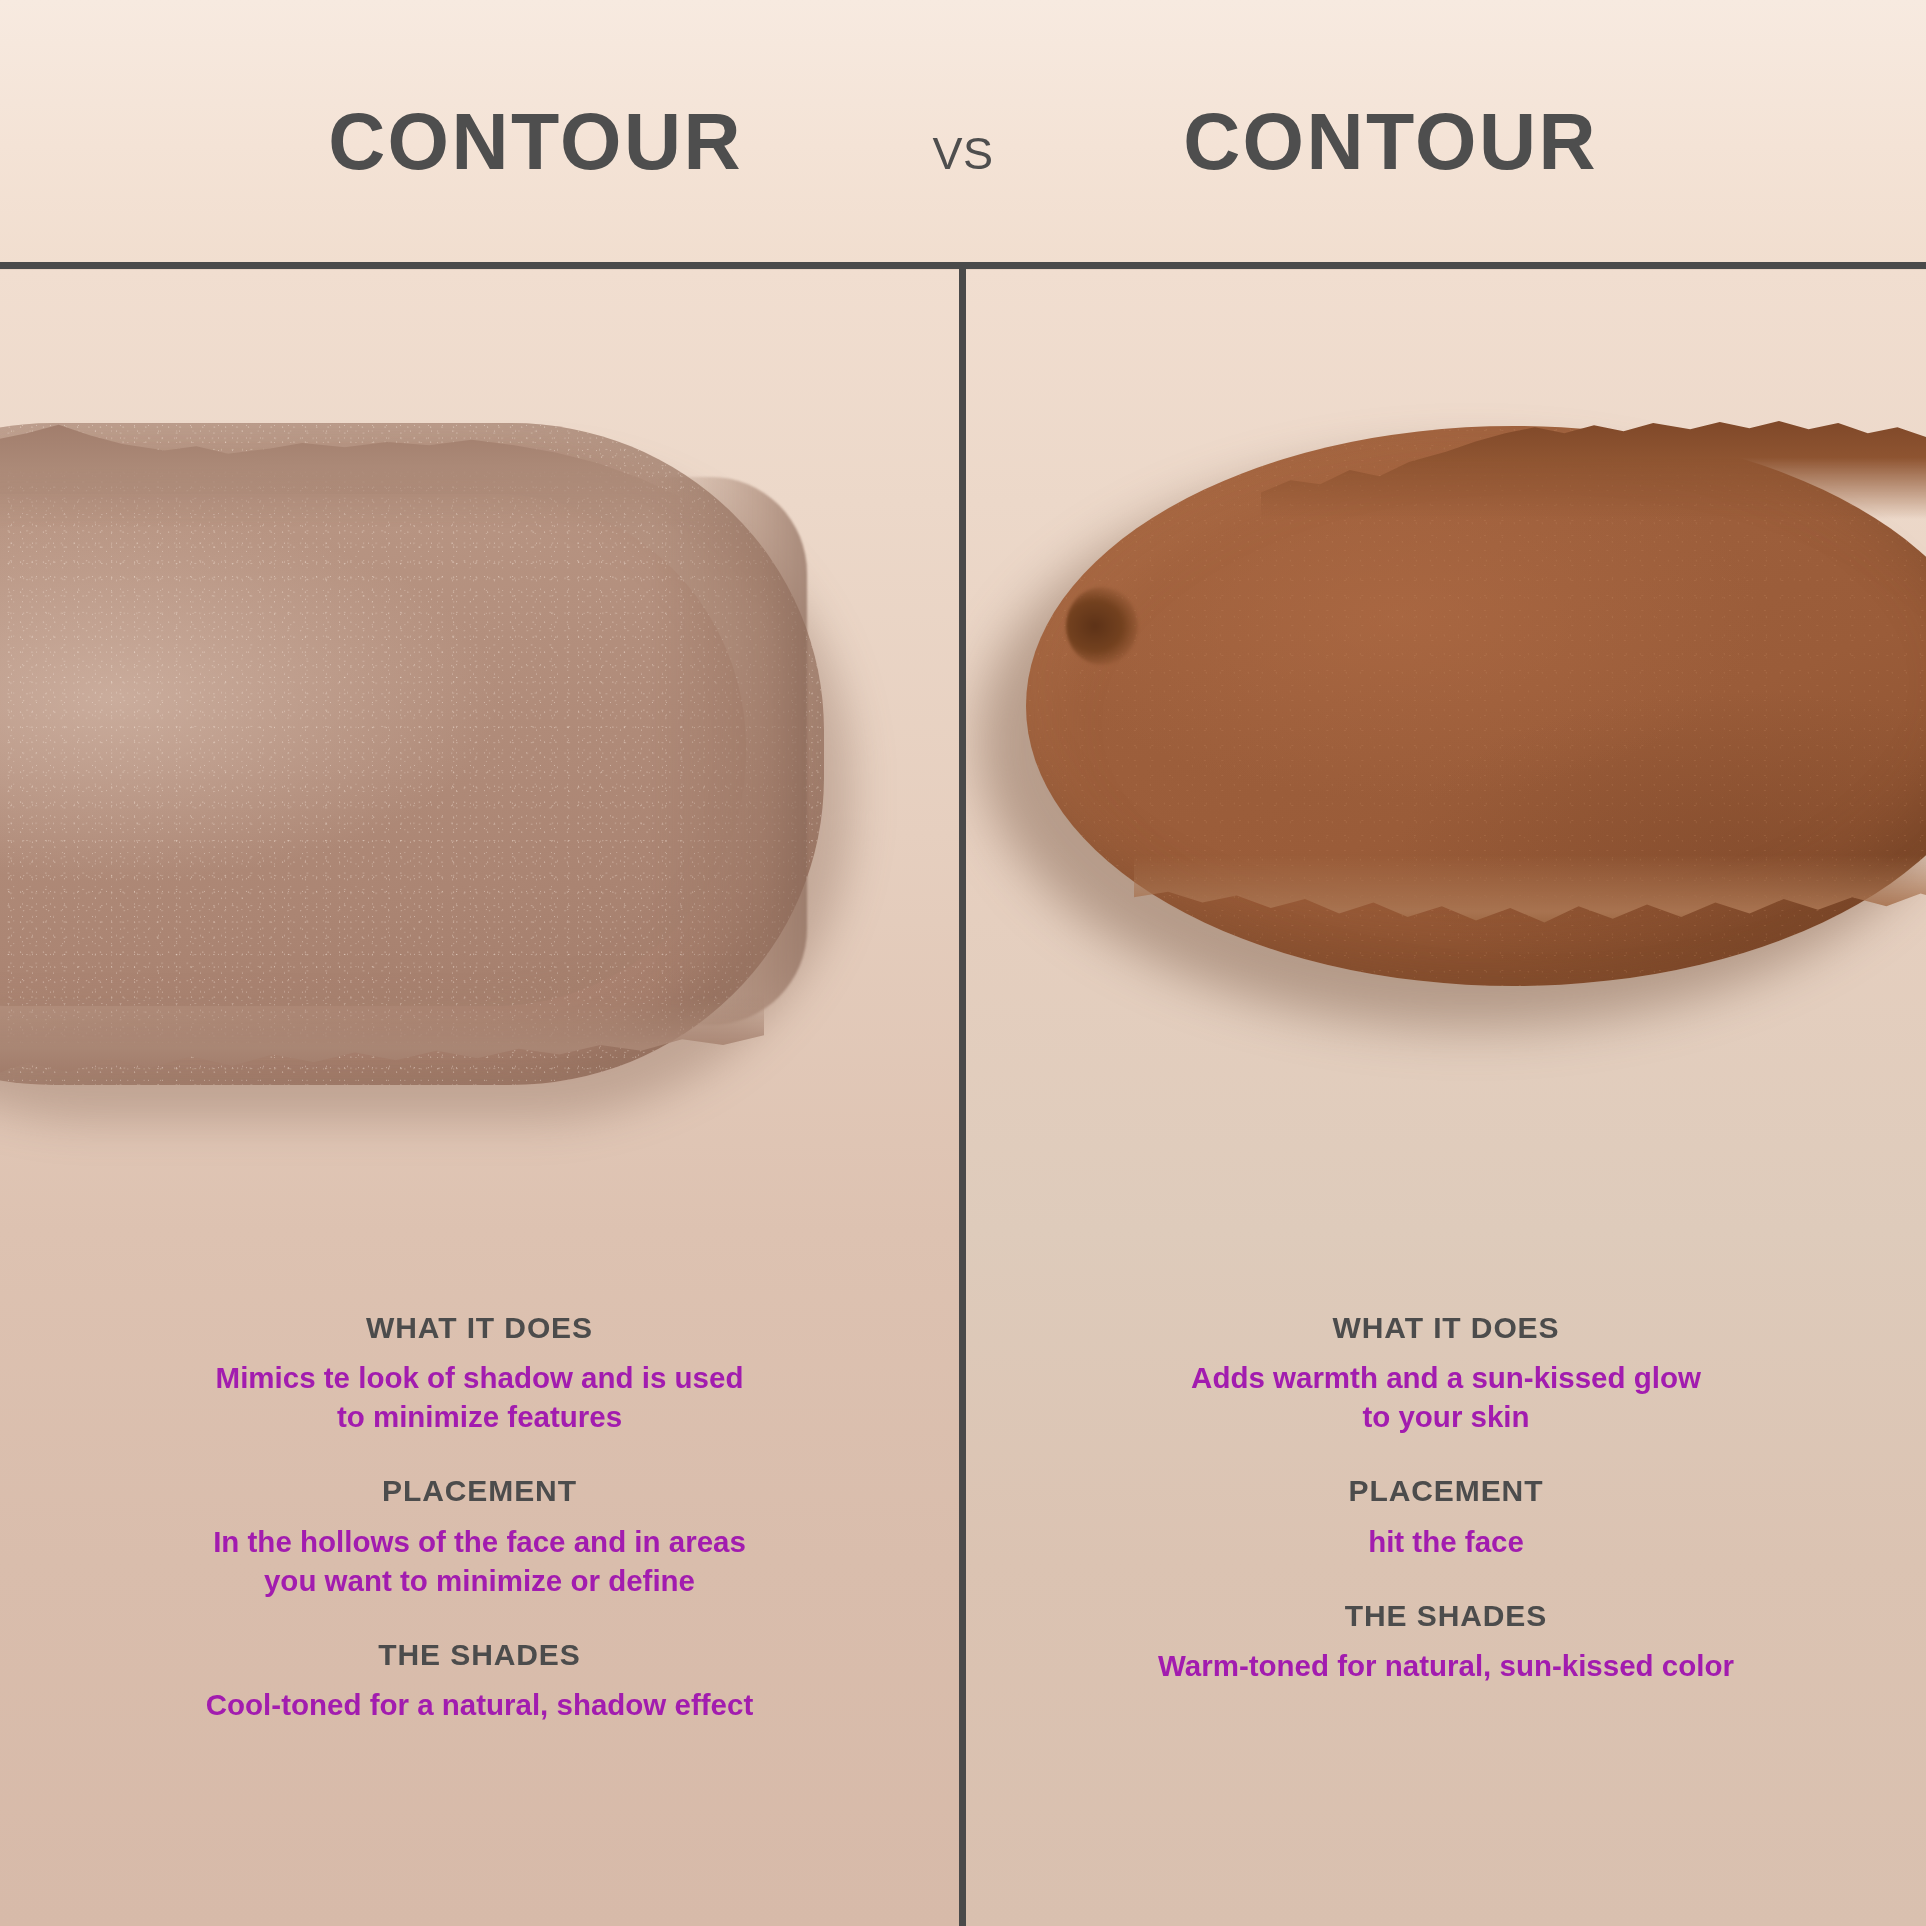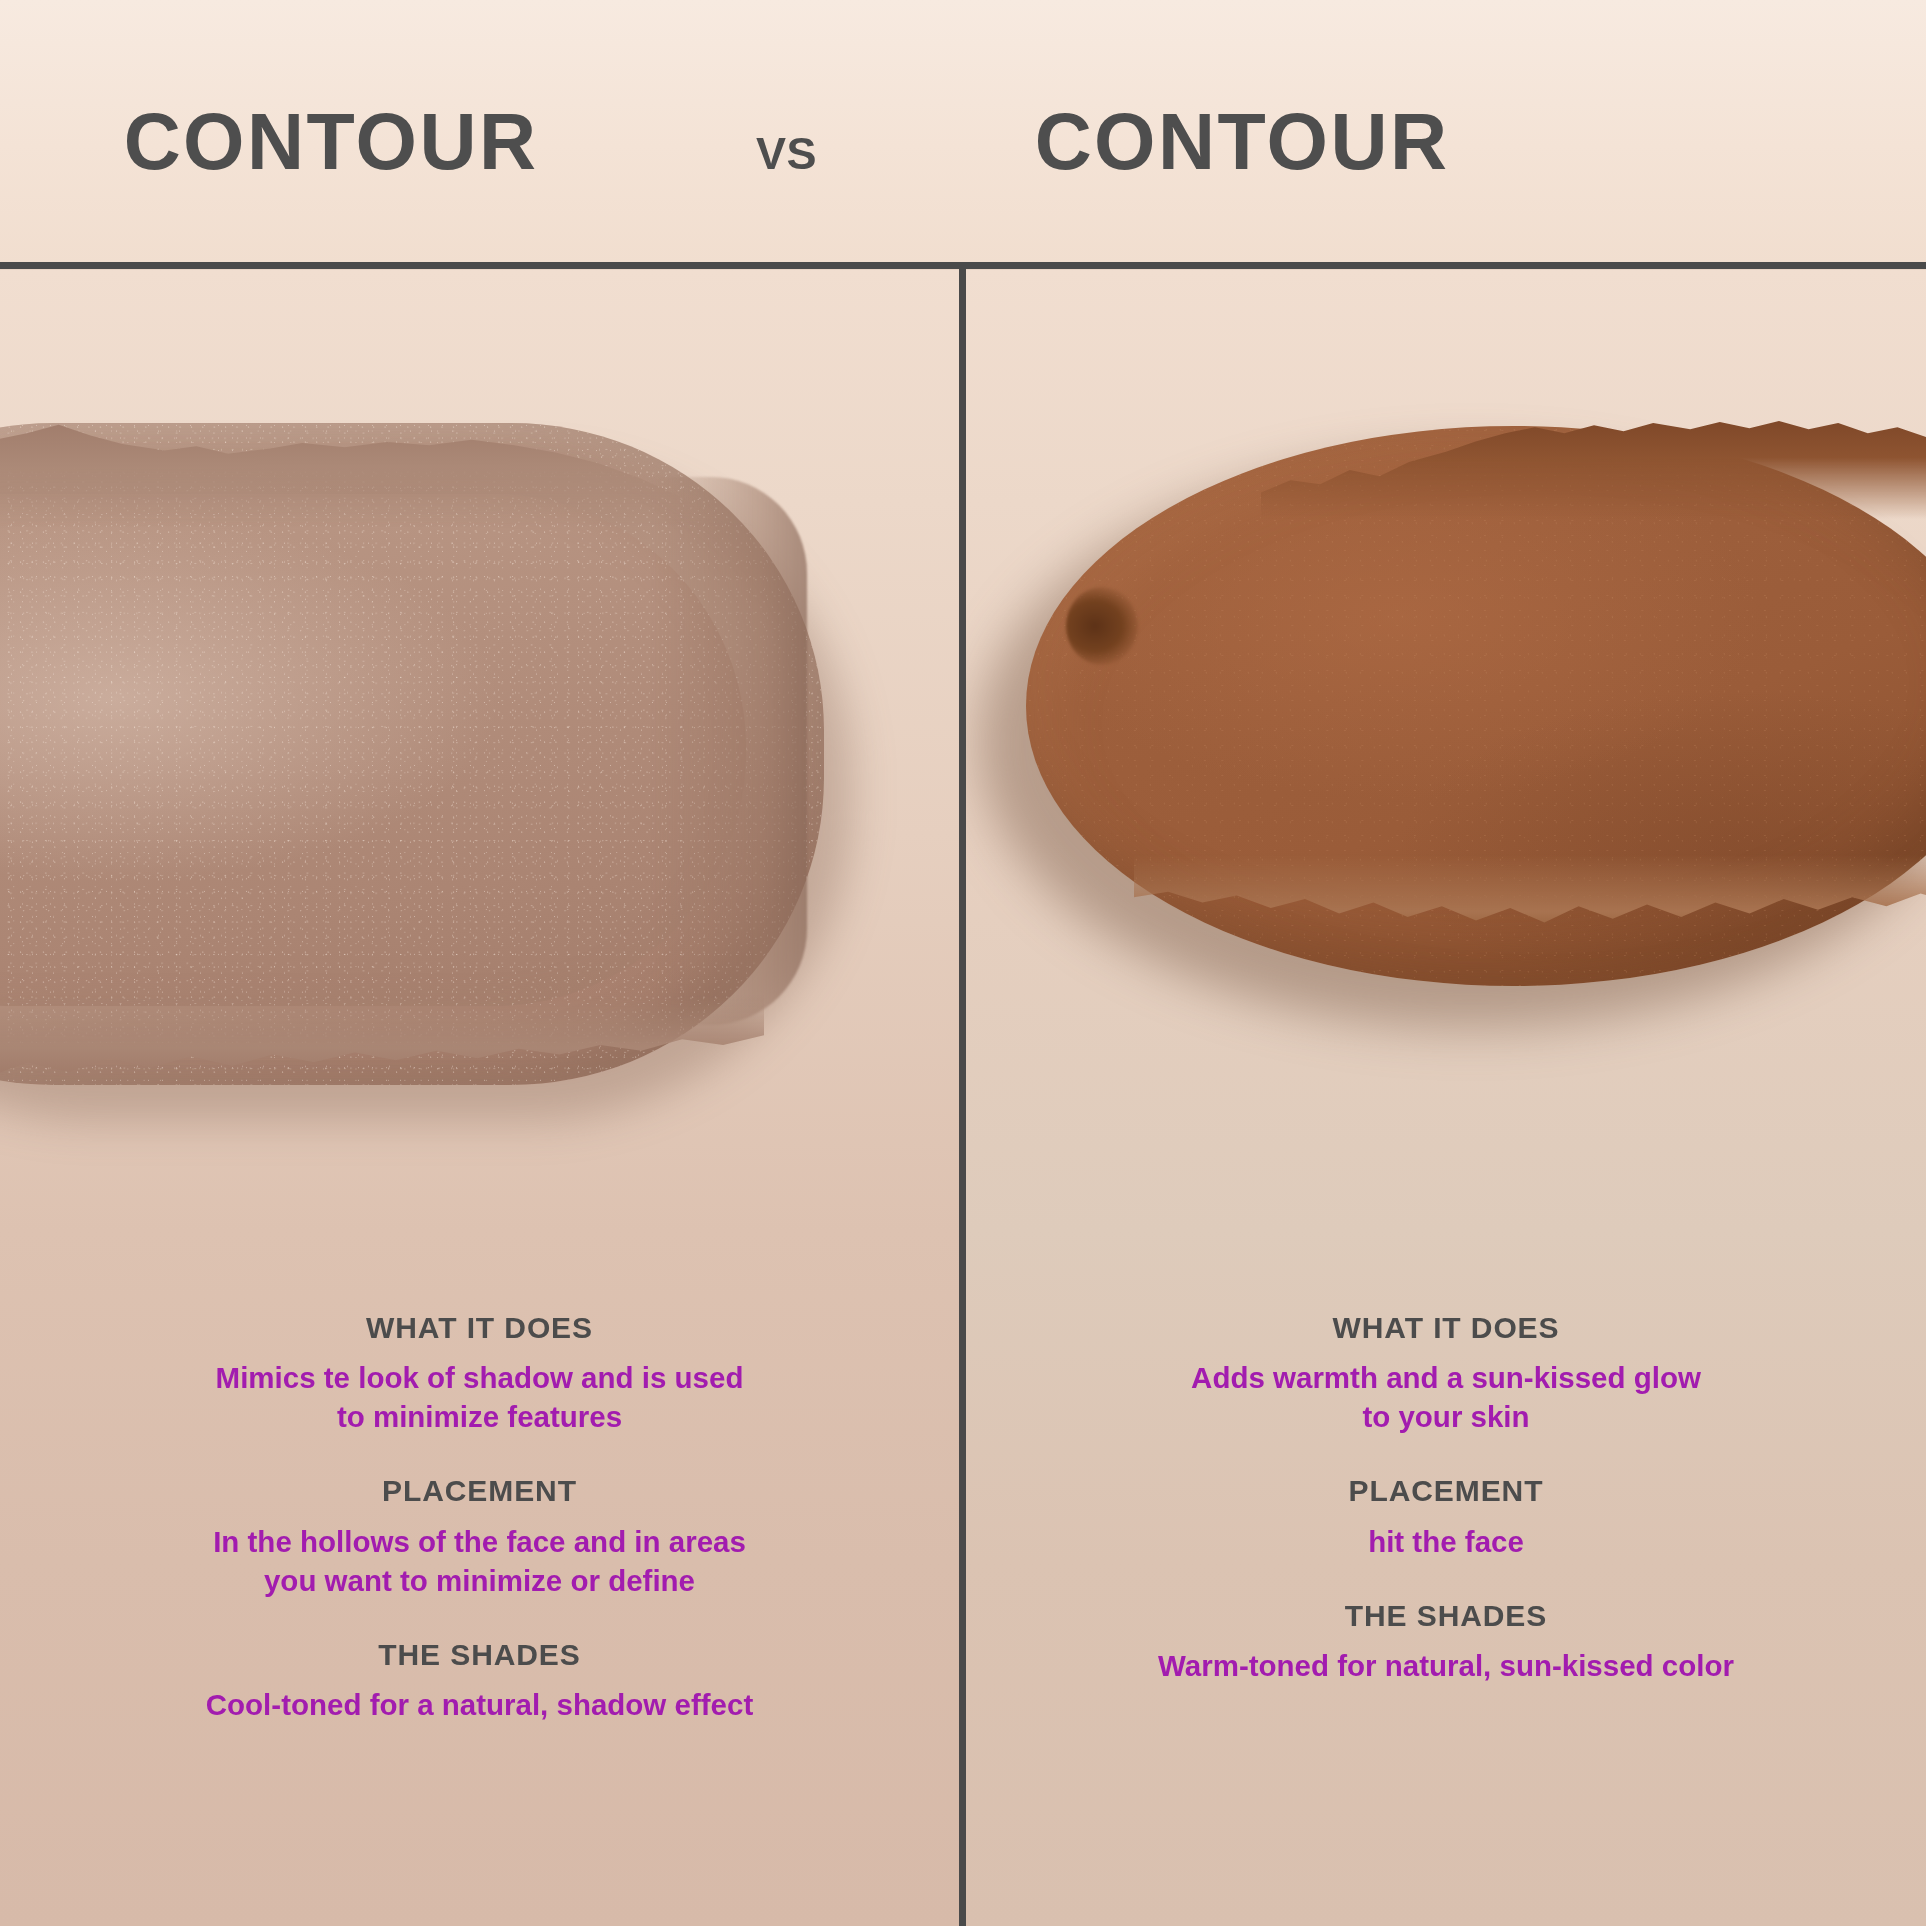--- a/index.html
+++ b/index.html
@@ -26,36 +26,36 @@
     height: 265px;
     background: linear-gradient(180deg, #f7eae0 0%, #f4e3d6 55%, #f1decf 100%);
     display: flex;
     align-items: center;
     justify-content: center;
     z-index: 5;
   }
   .header-inner {
     display: flex;
     align-items: baseline;
+    justify-content: center;
     width: 100%;
     padding-top: 18px;
-    gap: 28px;
   }
   .title-word {
     font-size: 79px;
     font-weight: 700;
     letter-spacing: 2.4px;
     color: #4e4e4e;
     line-height: 1;
     text-align: center;
     width: 662px;
   }
   .title-vs {
     font-size: 45px;
-    font-weight: 700;
+    font-weight: 400;
     color: #4e4e4e;
     line-height: 1;
     text-align: center;
     width: 193px;
     letter-spacing: 0.6px;
   }
 
   
   .hline {
     position: absolute;

